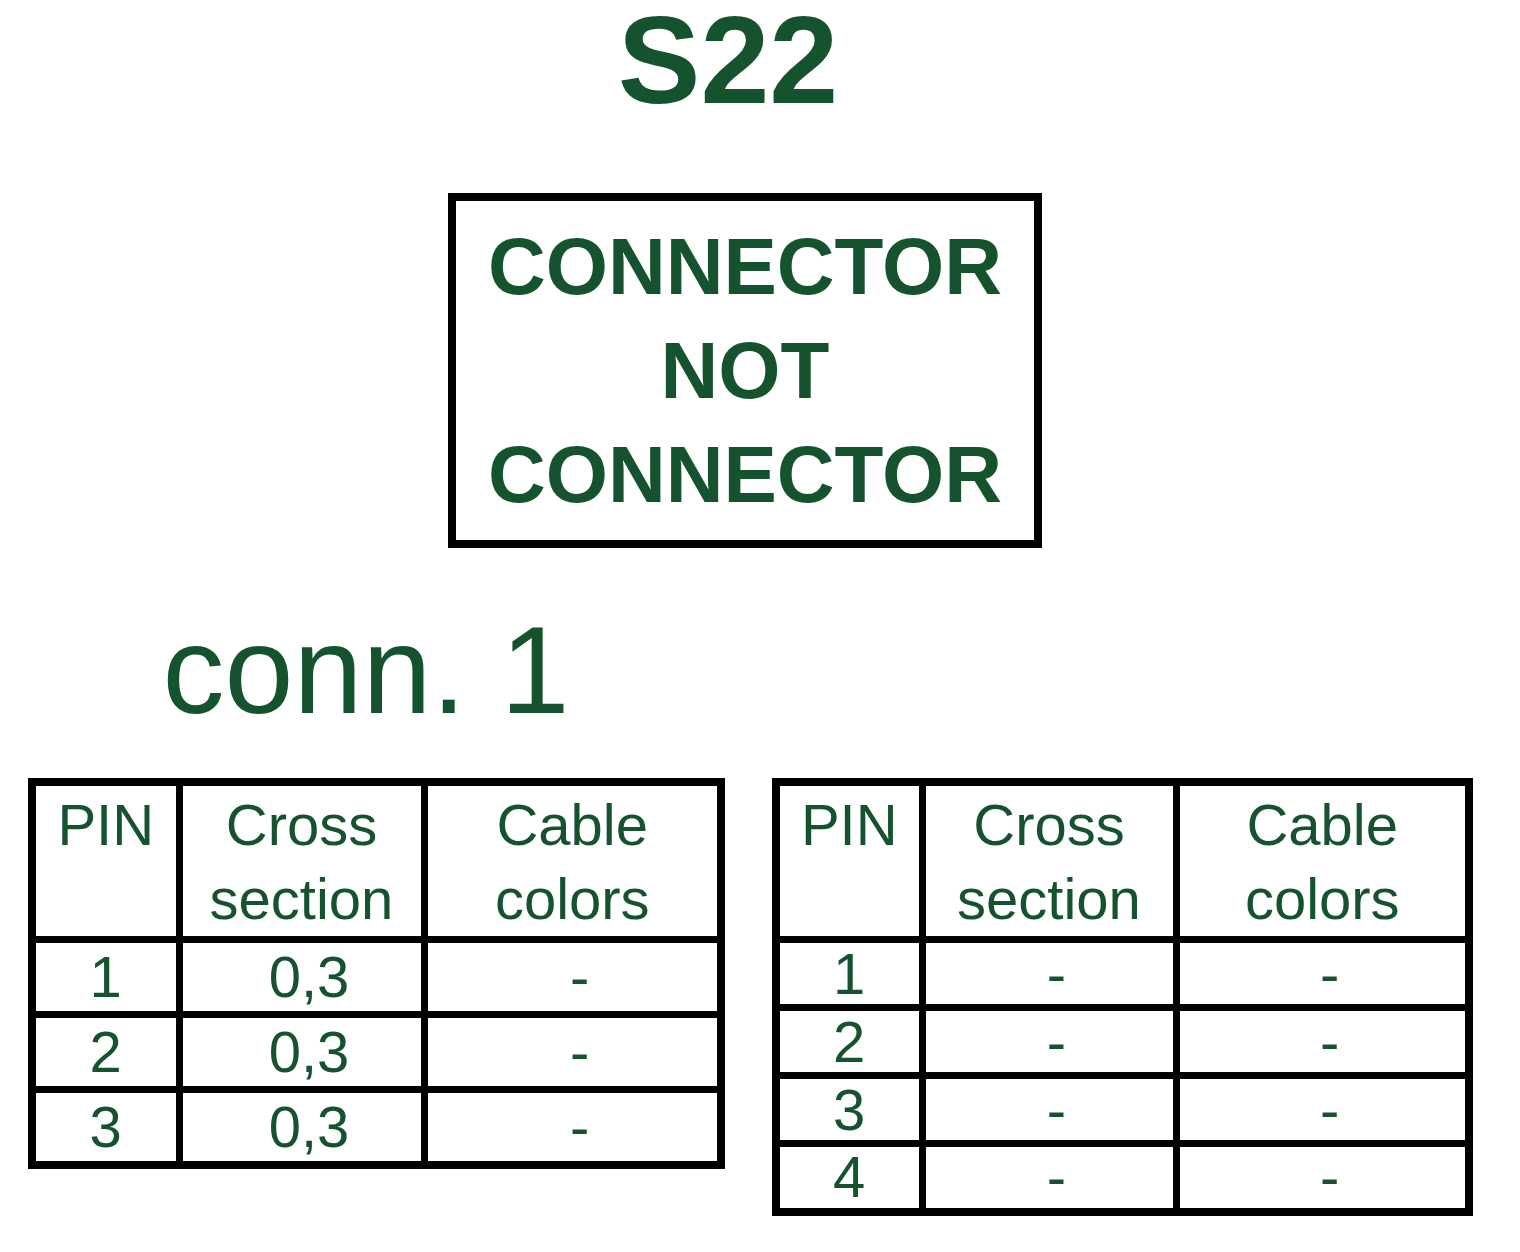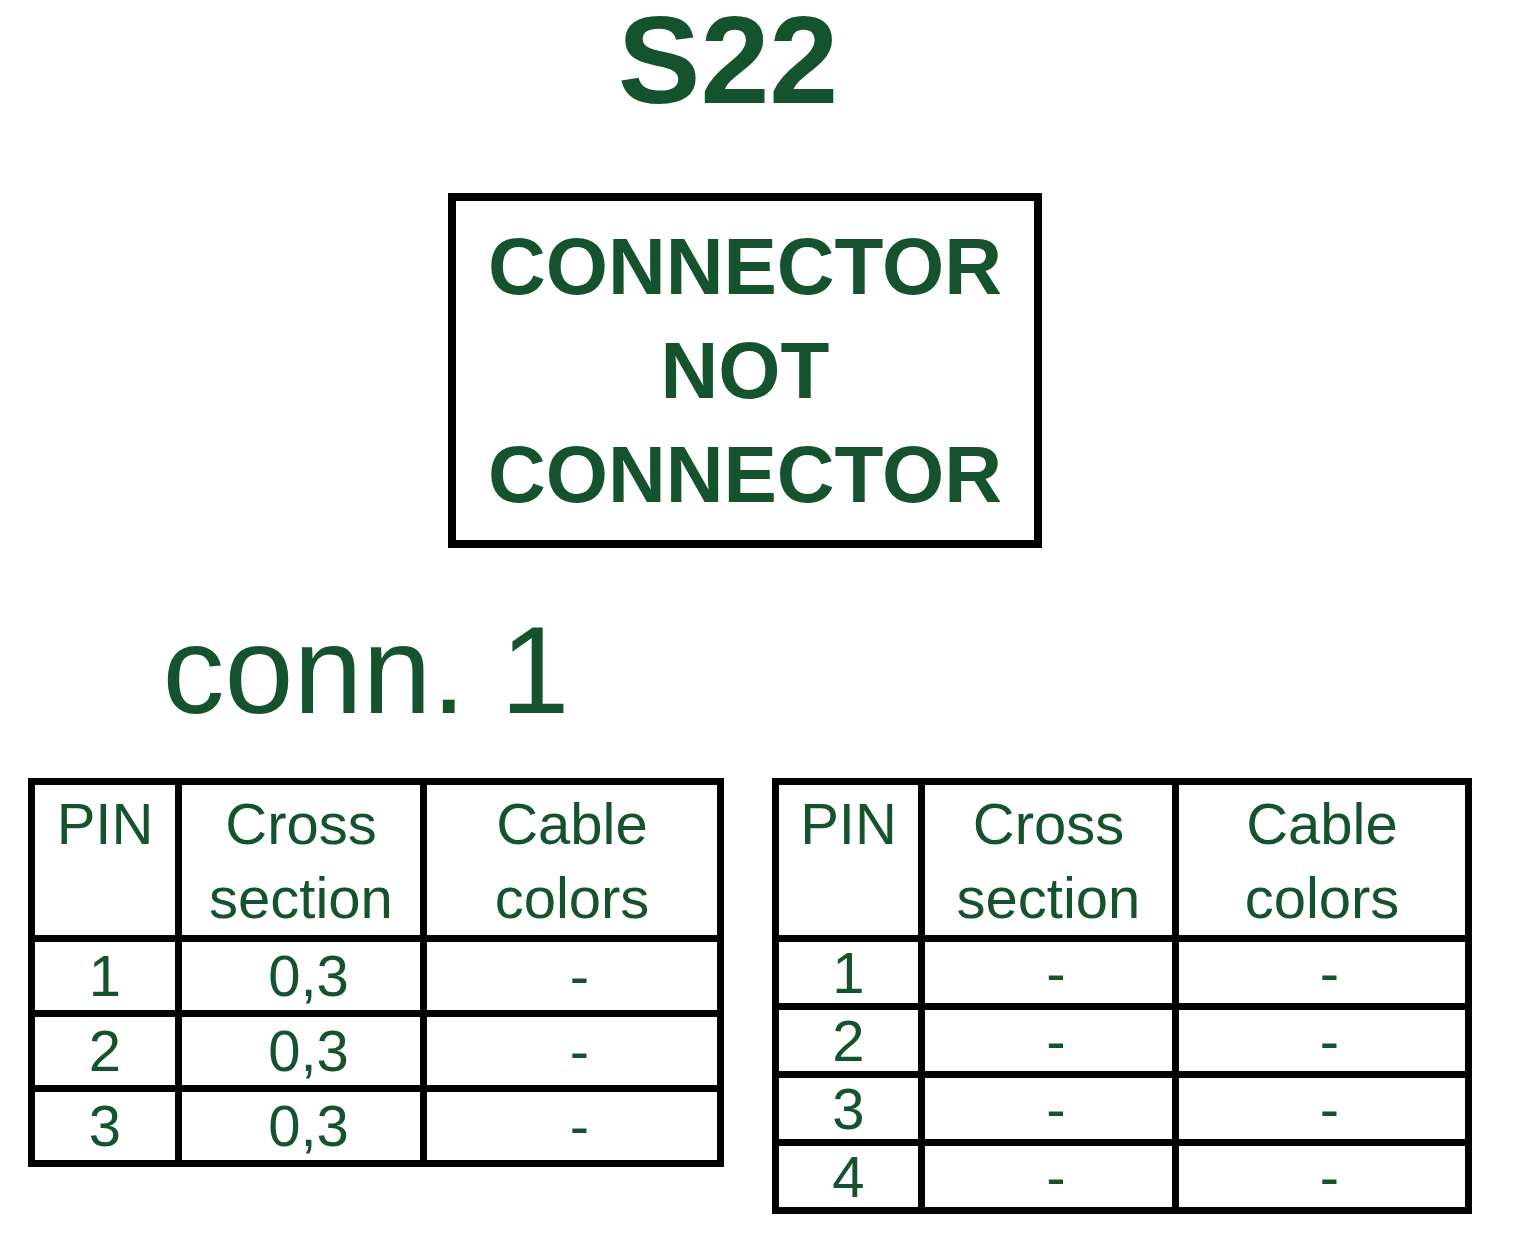--- a/index.html
+++ b/index.html
@@ -56,21 +56,21 @@
     white-space: nowrap;
   }
   .conn-heading.conn1 { left: 366px; }
   .conn-heading.conn2 { left: 1112px; }
 
   table.pin-table {
     position: absolute;
     border-collapse: collapse;
     table-layout: fixed;
     background: #ffffff;
-    border: 4px solid #000000;
+    border: 8px solid #000000;
   }
   table.pin-table.table1 {
     left: 28px;
     top: 778px;
     width: 689px;
     height: 380px;
   }
   table.pin-table.table2 {
     left: 772px;
     top: 778px;

